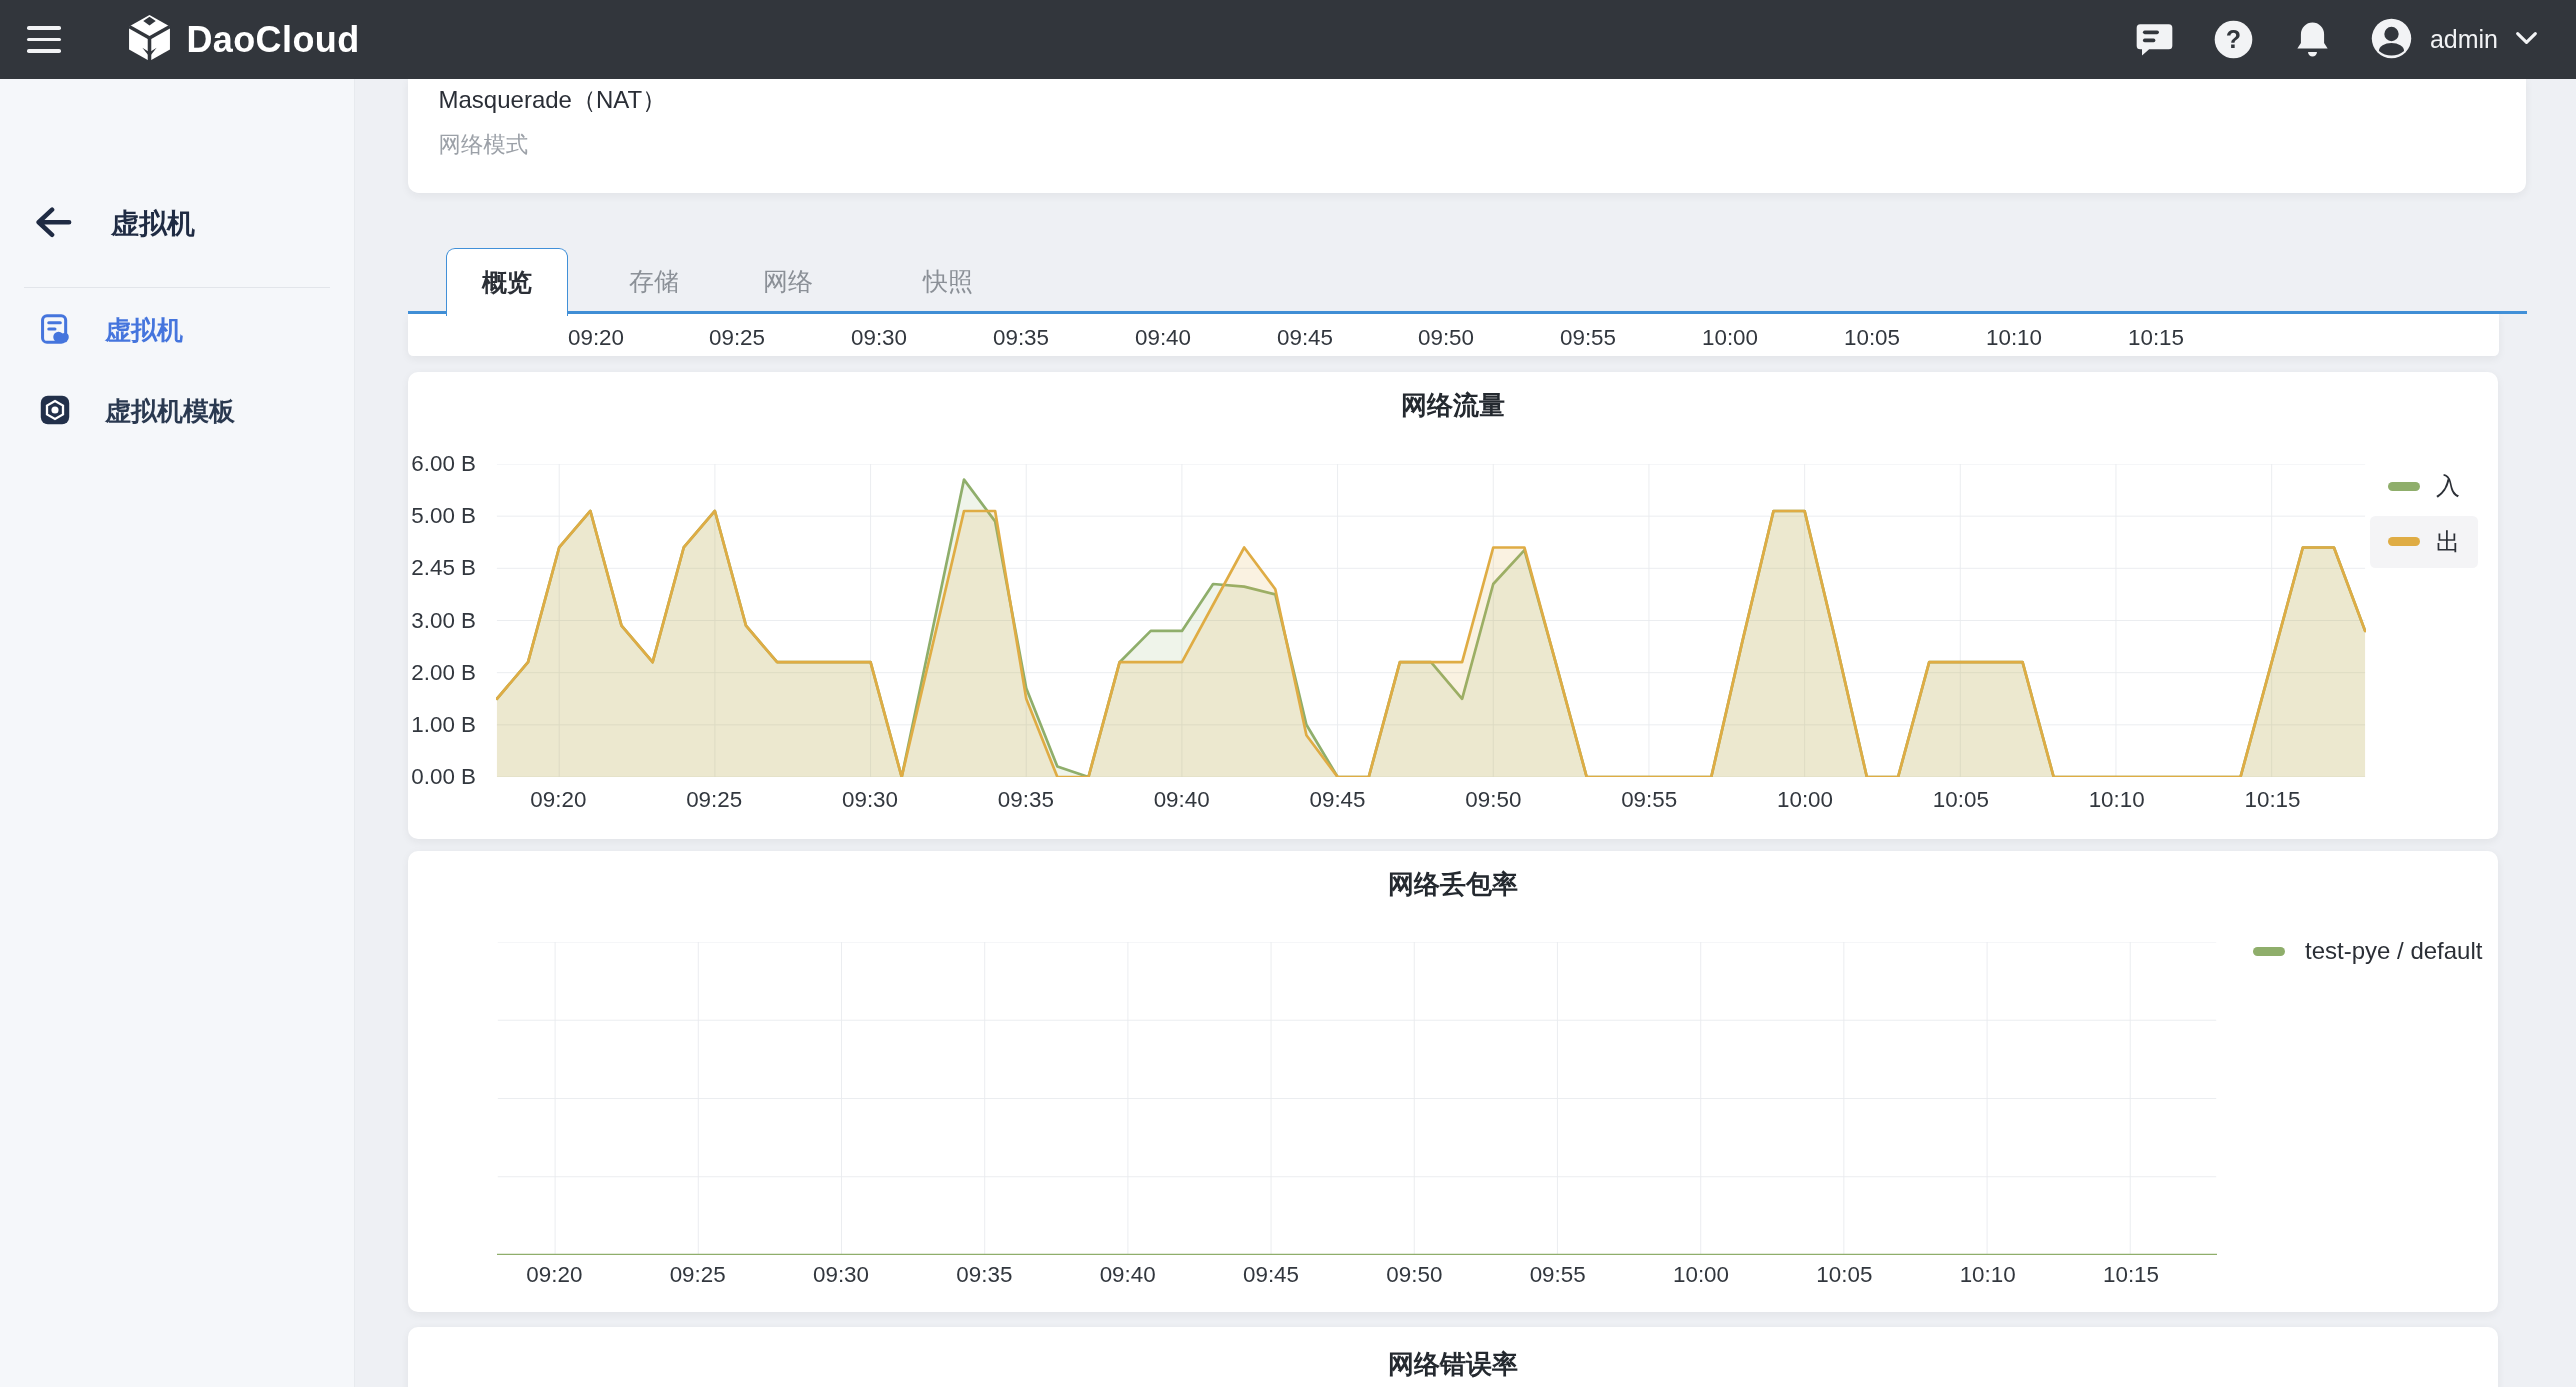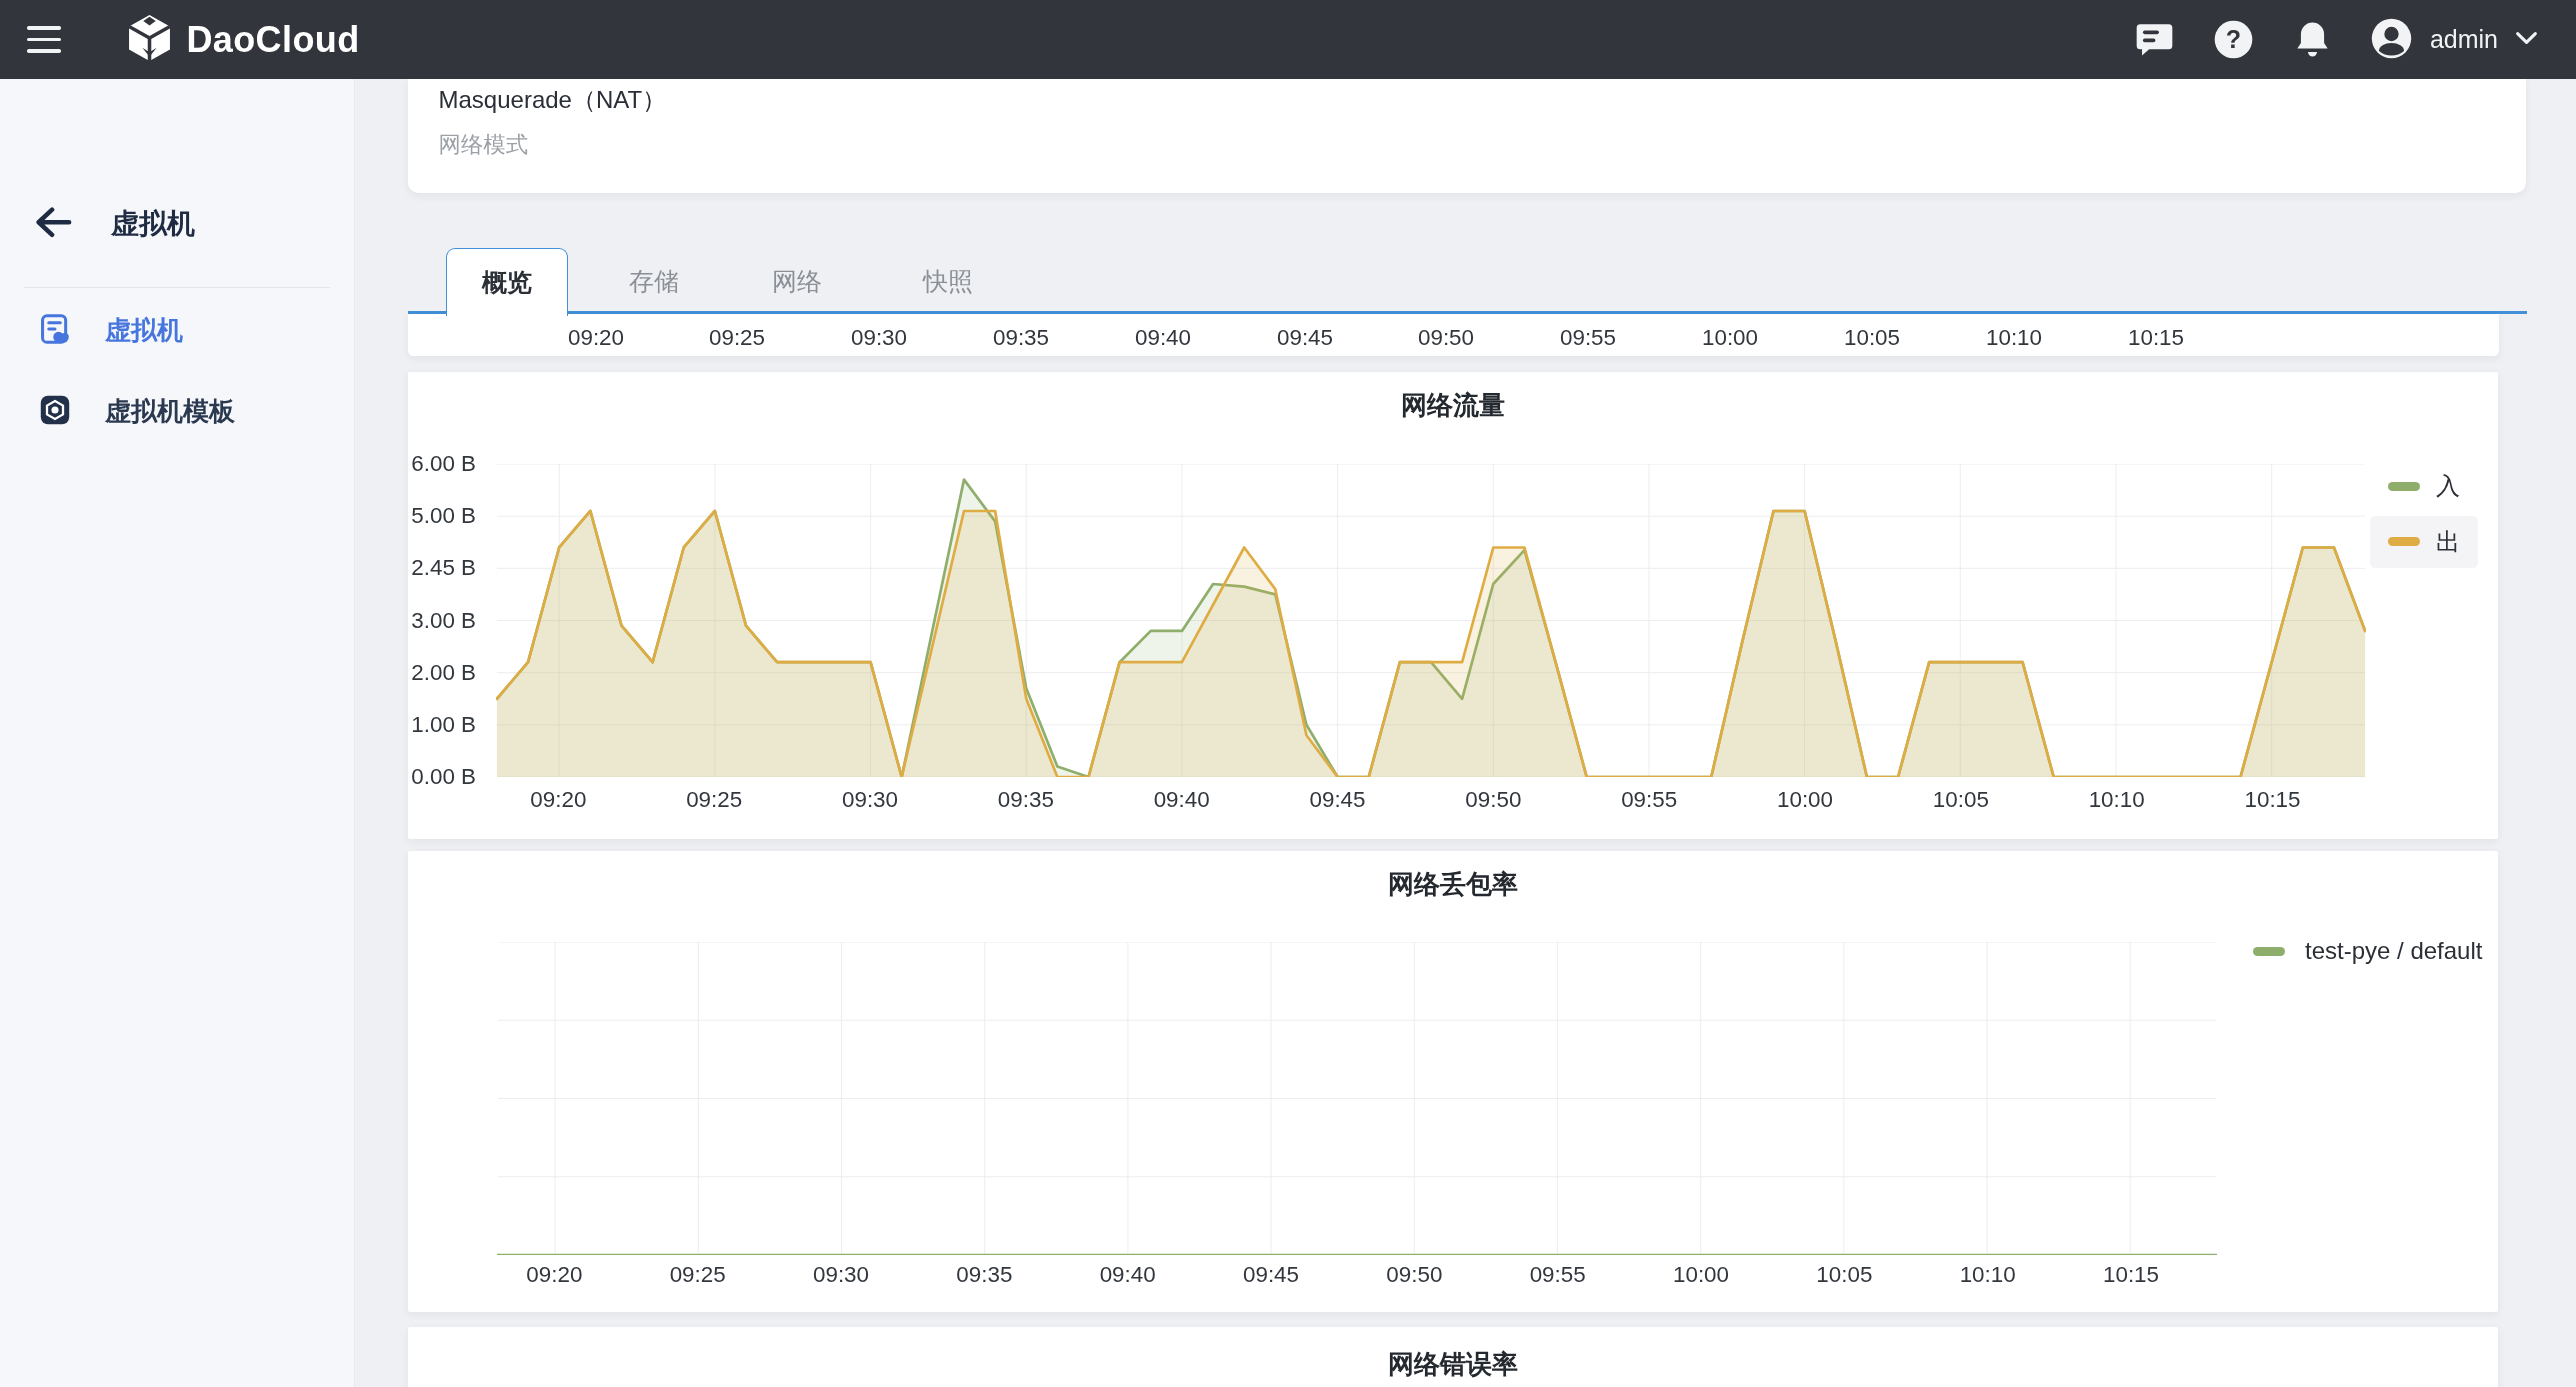--- a/index.html
+++ b/index.html
@@ -38,29 +38,29 @@
   .info-value{position:absolute;left:30.5px;top:5.4px;font-size:24px;color:#2a2e36;}
   .info-label{position:absolute;left:30.5px;top:50px;font-size:22.4px;color:#9ca1a8;text-align:right;}
 
   
   .tab-row{position:absolute;left:408px;top:233px;width:2119px;height:81px;}
   .tab-underline{position:absolute;left:0;bottom:0;width:100%;height:2.7px;background:#4190d8;}
   .tab{position:absolute;top:15.3px;height:66px;width:122px;display:flex;align-items:center;
        justify-content:center;font-size:25px;color:#8b9097;cursor:pointer;box-sizing:border-box;}
   .tab.active{left:38px;background:#fff;border:1.8px solid #4190d8;border-bottom:none;
               border-radius:9px 9px 0 0;color:#2b2f36;font-weight:bold;z-index:2;height:68px;}
-  .tab.t2{left:185px;} .tab.t3{left:328px;text-align:right;} .tab.t4{left:479px;}
+  .tab.t2{left:185px;} .tab.t3{left:319px;text-align:right;} .tab.t4{left:479px;}
 
   
   .partial-card{left:408px;top:314px;width:2091px;height:42px;border-radius:0 0 5.4px 5.4px;}
   .partial-axis span{position:absolute;top:10.8px;transform:translateX(-50%);
                      font-size:22.4px;color:#32373e;white-space:nowrap;}
 
   
-  .chart-card{left:408px;width:2090px;border-radius:2px;}
+  .chart-card{left:408px;width:2090px;border-radius:10px;}
   #chart1{top:372px;height:467px;}
   #chart2{top:851px;height:461px;}
   #chart3{top:1327px;height:108px;}
   .chart-title{position:absolute;left:0;top:16px;width:100%;text-align:center;
                font-size:26px;font-weight:bold;color:#24292f;}
   #chart3 .chart-title{top:20px;}
   .chart-plot{position:absolute;}
   #plot1{left:88px;top:92px;width:1870px;height:313px;}
   #plot2{left:89px;top:91px;width:1720px;height:313px;}
   .y-labels{position:absolute;left:0;width:77px;}

